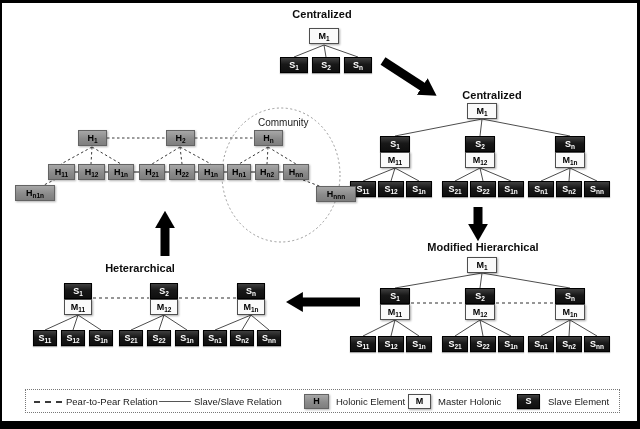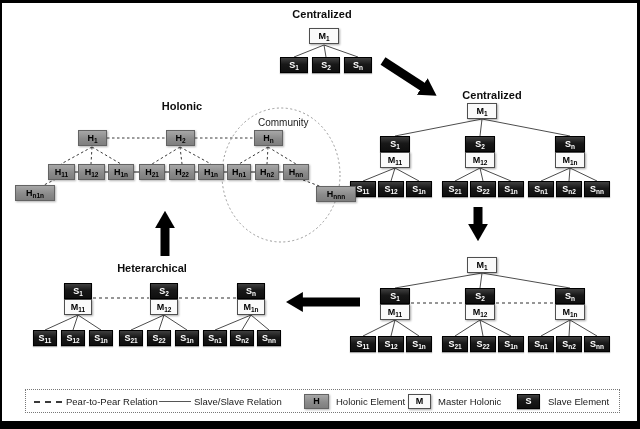--- a/index.html
+++ b/index.html
@@ -196,20 +196,21 @@
     </div>
   <div class="node s-node" style="left:556px;top:181px;width:26px">
       <span>S</span>
       <sub>n2</sub>
     </div>
   <div class="node s-node" style="left:584px;top:181px;width:26px">
       <span>S</span>
       <sub>nn</sub>
     </div>
 
+  <div class="title" style="left:400px;top:241px;width:166px">Modified Hierarchical</div>
   <div class="node m-node" style="left:467px;top:257px;width:30px">
       <span>M</span>
       <sub>1</sub>
     </div>
   <div class="node s-node" style="left:380px;top:288px;width:30px">
       <span>S</span>
       <sub>1</sub>
     </div>
   <div class="node m-node" style="left:380px;top:304px;width:30px">
       <span>M</span>
@@ -261,21 +262,21 @@
     </div>
   <div class="node s-node" style="left:556px;top:336px;width:26px">
       <span>S</span>
       <sub>n2</sub>
     </div>
   <div class="node s-node" style="left:584px;top:336px;width:26px">
       <span>S</span>
       <sub>nn</sub>
     </div>
 
-  <div class="title" style="left:92px;top:262px;width:120px">Heterarchical</div>
+  <div class="title" style="left:80px;top:262px;width:120px">Heterarchical</div>
   <div class="node s-node" style="left:64px;top:283px;width:28px">
       <span>S</span>
       <sub>1</sub>
     </div>
   <div class="node m-node" style="left:64px;top:299px;width:28px">
       <span>M</span>
       <sub>11</sub>
     </div>
   <div class="node s-node" style="left:150px;top:283px;width:28px">
       <span>S</span>
@@ -323,21 +324,20 @@
     </div>
   <div class="node s-node" style="left:230px;top:330px;width:24px">
       <span>S</span>
       <sub>n2</sub>
     </div>
   <div class="node s-node" style="left:257px;top:330px;width:24px">
       <span>S</span>
       <sub>nn</sub>
     </div>
 
-  <div class="title" style="left:132px;top:100px;width:100px">Holonic</div>
   <div class="community-label" style="left:258px;top:117px">Community</div>
   <div class="node h-node" style="left:78px;top:130px;width:29px">
       <span>H</span>
       <sub>1</sub>
     </div>
   <div class="node h-node" style="left:166px;top:130px;width:29px">
       <span>H</span>
       <sub>2</sub>
     </div>
   <div class="node h-node" style="left:254px;top:130px;width:29px">

